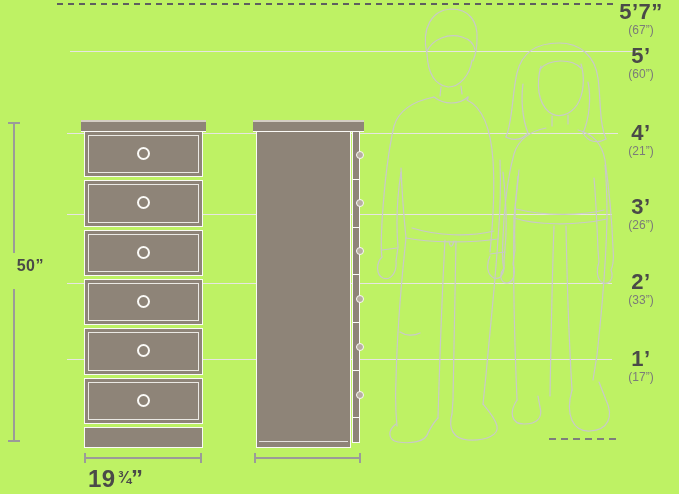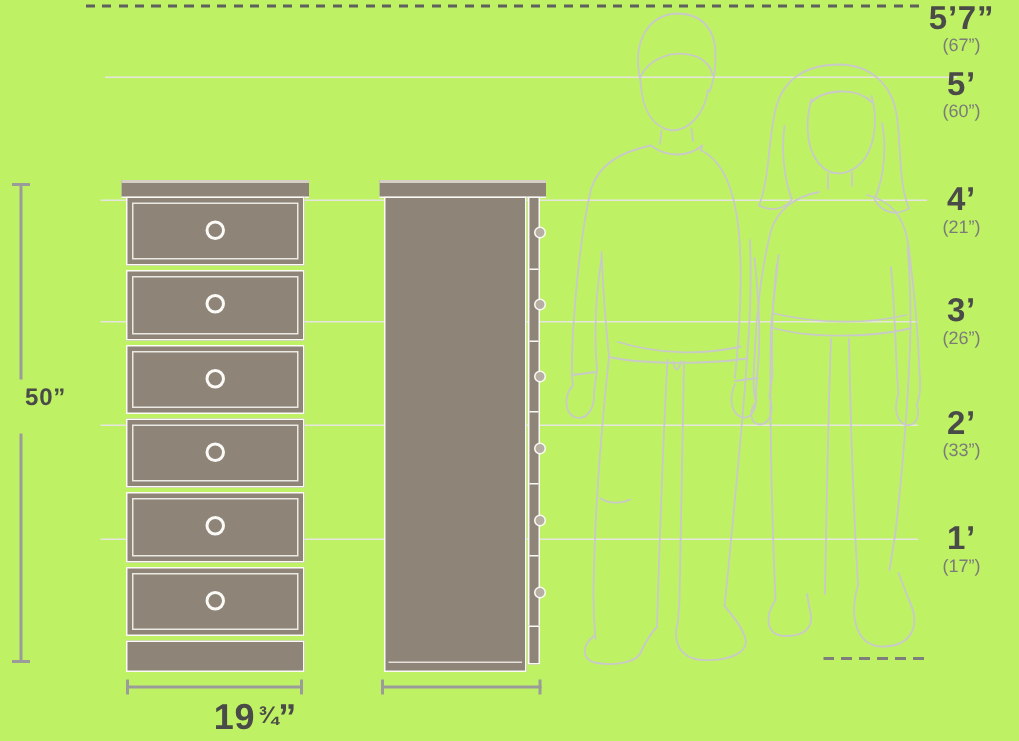--- a/index.html
+++ b/index.html
@@ -59,21 +59,21 @@
   .side-knob{position:absolute;right:-5px;top:50%;margin-top:-4px;width:8px;height:8px;
     border:1.5px solid #fbfaf7;border-radius:50%;background:#b7aea3;box-sizing:border-box;}
   .side-leg{position:absolute;left:99px;top:297px;width:8px;height:26px;background:#8e8478;
     border:1px solid #fbfaf7;box-sizing:border-box;}
   
   .hdim{position:absolute;top:457px;height:2px;background:#9b9b99;}
   .hdim::before,.hdim::after{content:"";position:absolute;top:-4px;width:2px;height:10px;background:#9b9b99;}
   .hdim::before{left:0;} .hdim::after{right:0;}
   .hdim-front{left:84px;width:118px;}
   .hdim-side{left:254px;width:107px;}
-  .wlabel{position:absolute;top:465px;width:110px;text-align:right;color:#4a4a48;font-weight:bold;}
+  .wlabel{position:absolute;top:465px;width:110px;text-align:left;color:#4a4a48;font-weight:bold;}
   .wlabel-front{left:88px;} .wlabel-side{left:253px;}
   .wlabel .whole,.wlabel .unit{font-size:24px;letter-spacing:.5px;}
   .wlabel .frac{font-size:16px;position:relative;top:-4px;margin-left:2px;}
   
   .figures{position:absolute;left:0;top:0;}
   .figures path{fill:none;stroke:#c9c9c9;stroke-width:1.2;stroke-linecap:round;stroke-linejoin:round;}
 </style>
 </head>
 <body>
 

